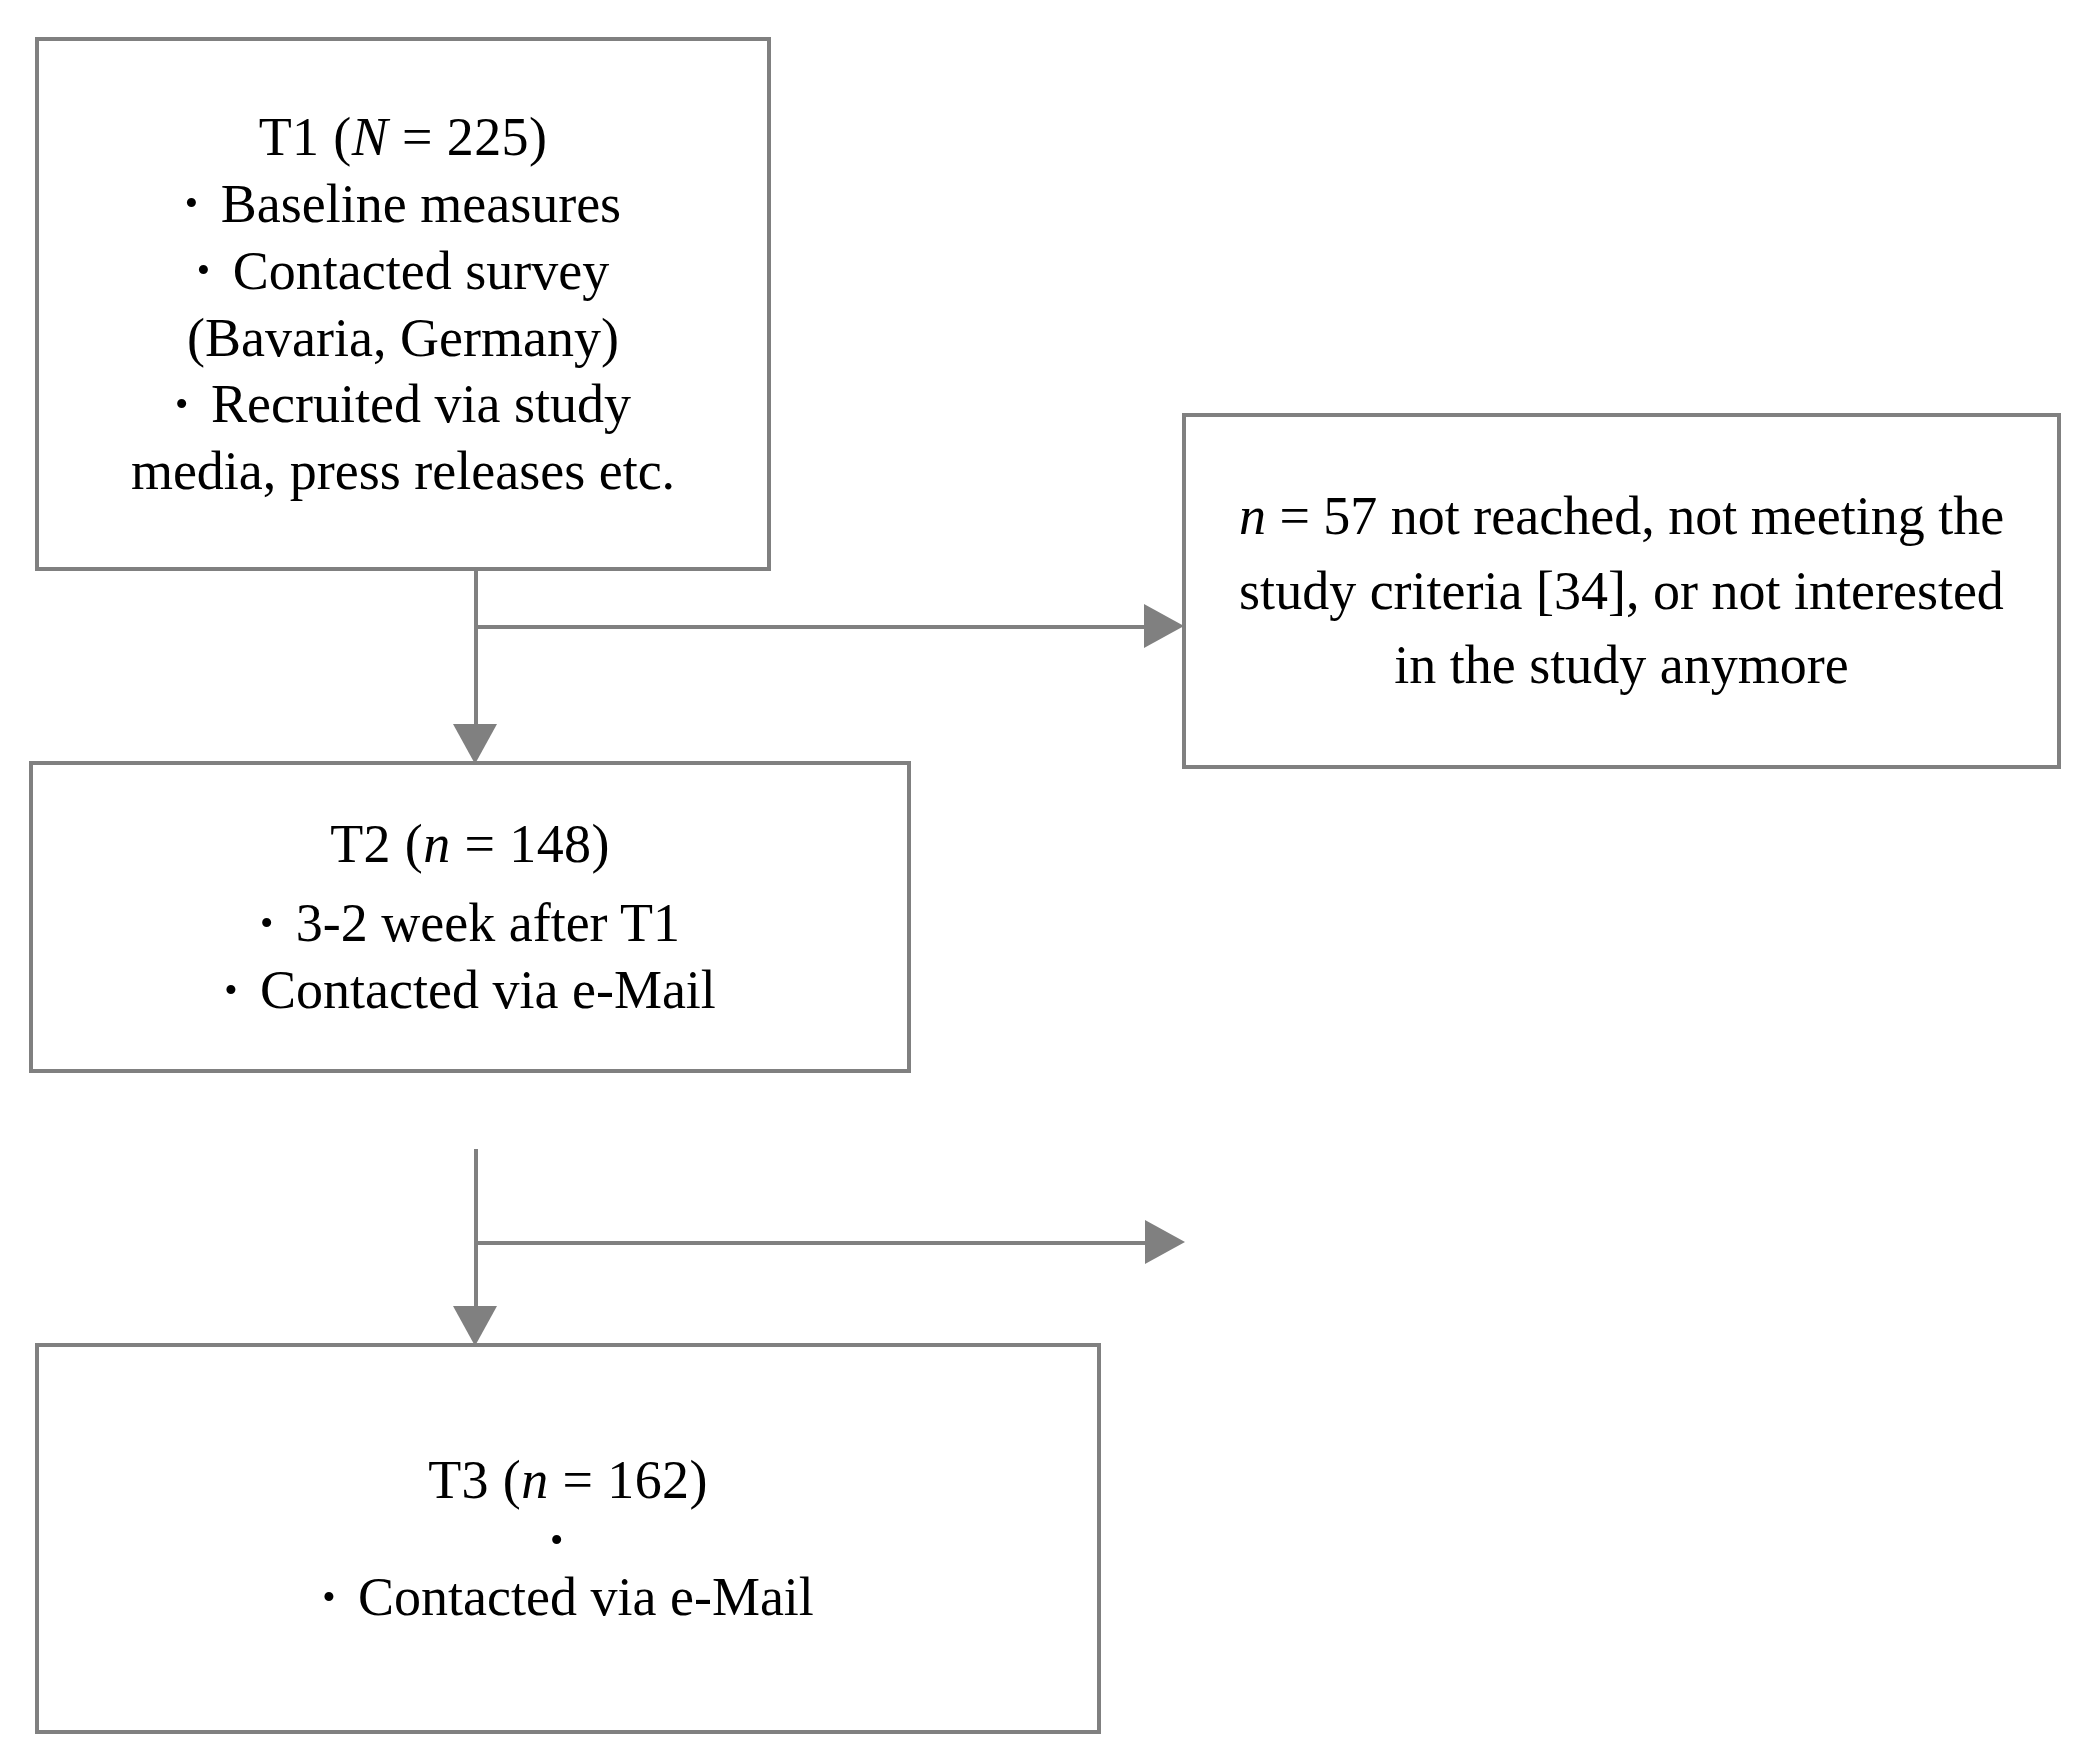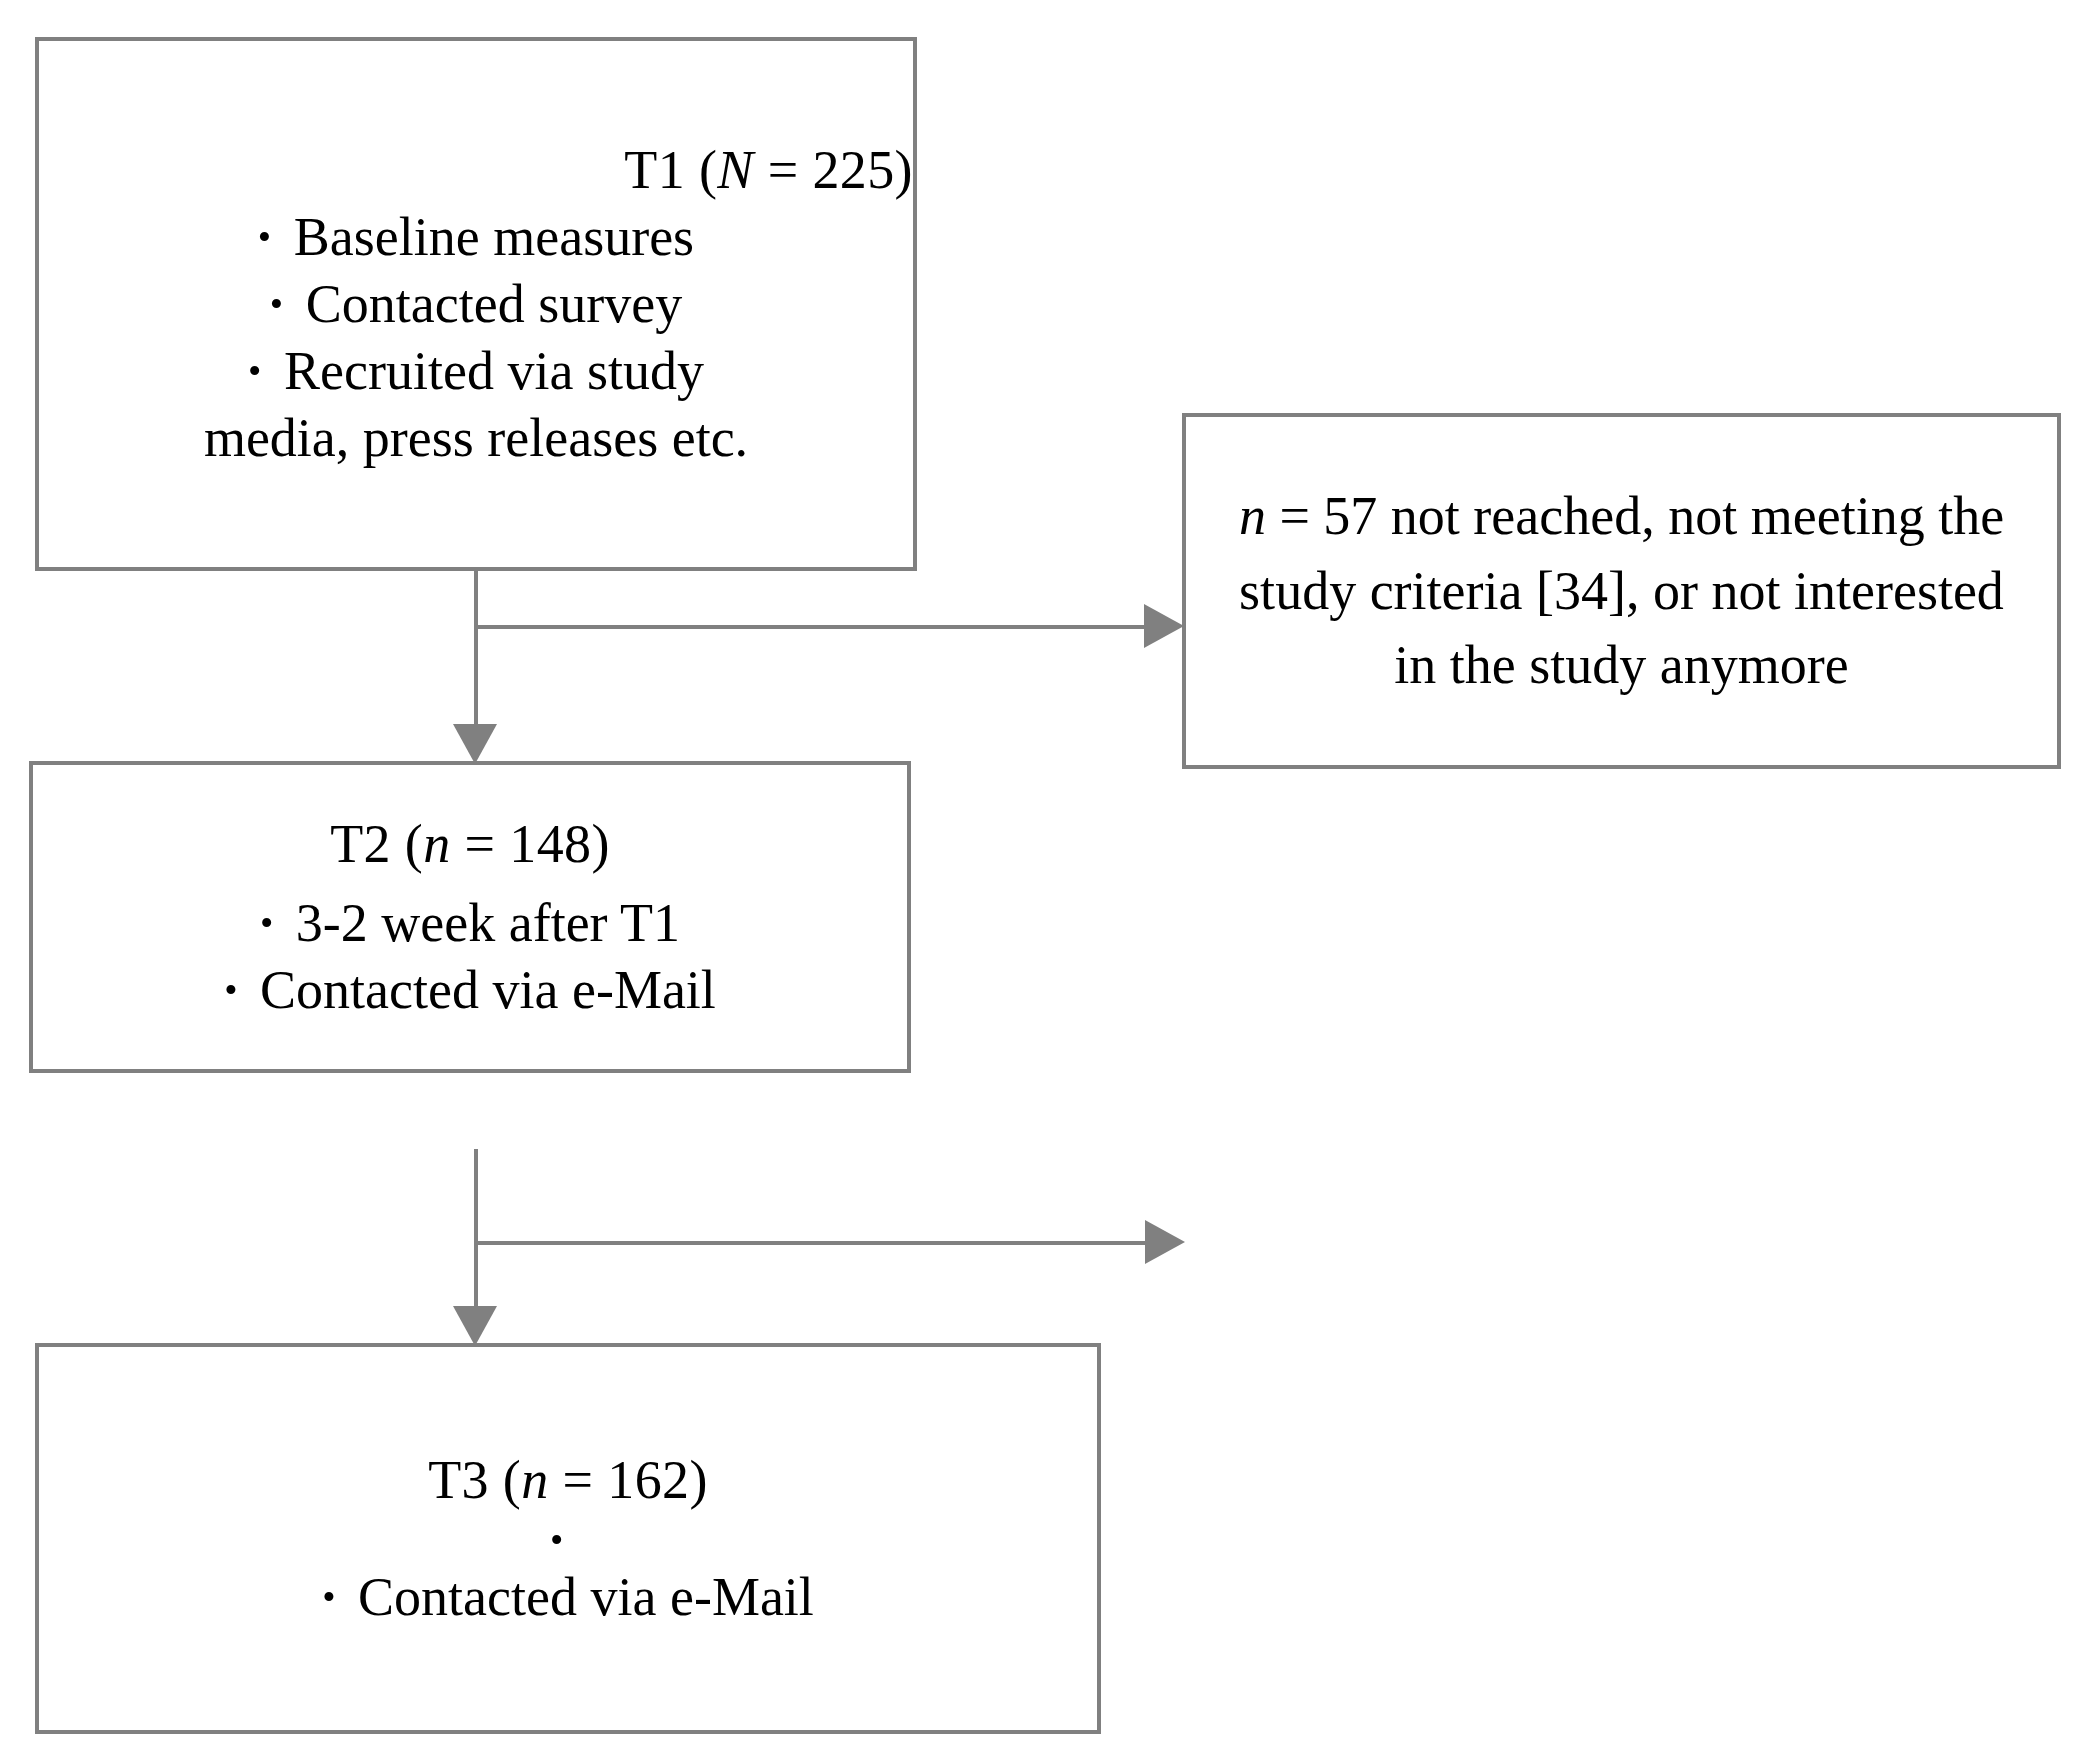--- a/index.html
+++ b/index.html
@@ -99,33 +99,34 @@
     border-top: 22.6px solid transparent;
     border-bottom: 22.6px solid transparent;
     border-left: 40px solid #808080;
   }
 </style>
 </head>
 <body>
 
 <div id="canvas">
 
-  <div class="box" style="left:35px; top:37px; width:882px; height:534px;align-items:flex-end;">
+  <div class="box" style="left:35px; top:37px; width:736px; height:534px;">
     <div class="box-title">
       <span>T1 (</span><span class="ital">N</span><span> = 225)</span>
     </div>
     <div class="bullet-list">
       <div class="bullet-row">
         <span class="bullet-dot">•</span>
         <span>Baseline measures</span>
       </div>
       <div class="bullet-row">
         <span class="bullet-dot">•</span>
         <span>Contacted survey</span>
       </div>
+      <div class="bullet-wrap-line">(Bavaria, Germany)</div>
       <div class="bullet-row">
         <span class="bullet-dot">•</span>
         <span>Recruited via study</span>
       </div>
       <div class="bullet-wrap-line">media, press releases etc.</div>
     </div>
   </div>
 
   <div class="box" style="left:29px; top:761px; width:882px; height:312px;">
     <div class="box-title" style="margin-bottom:12px;">

